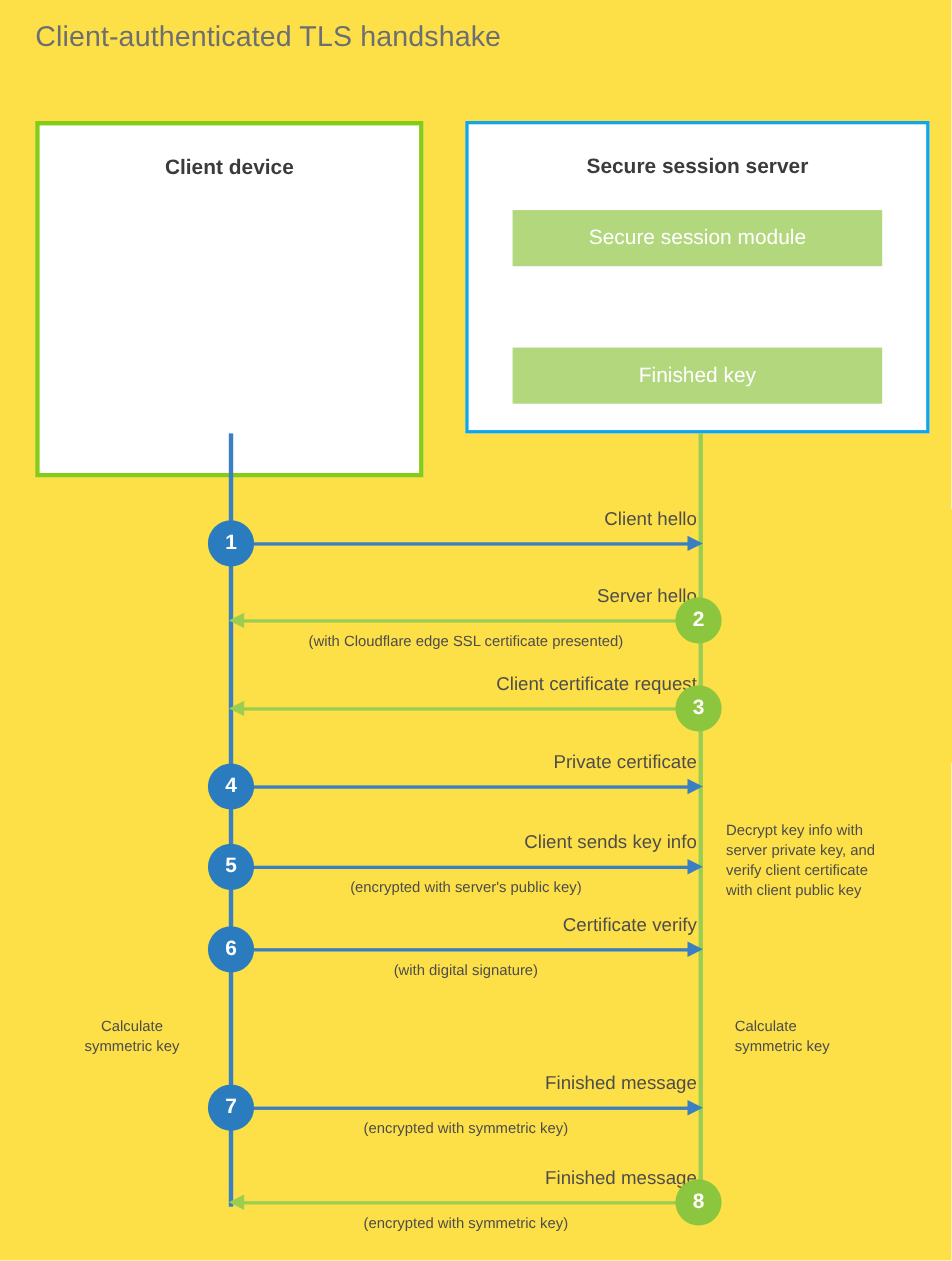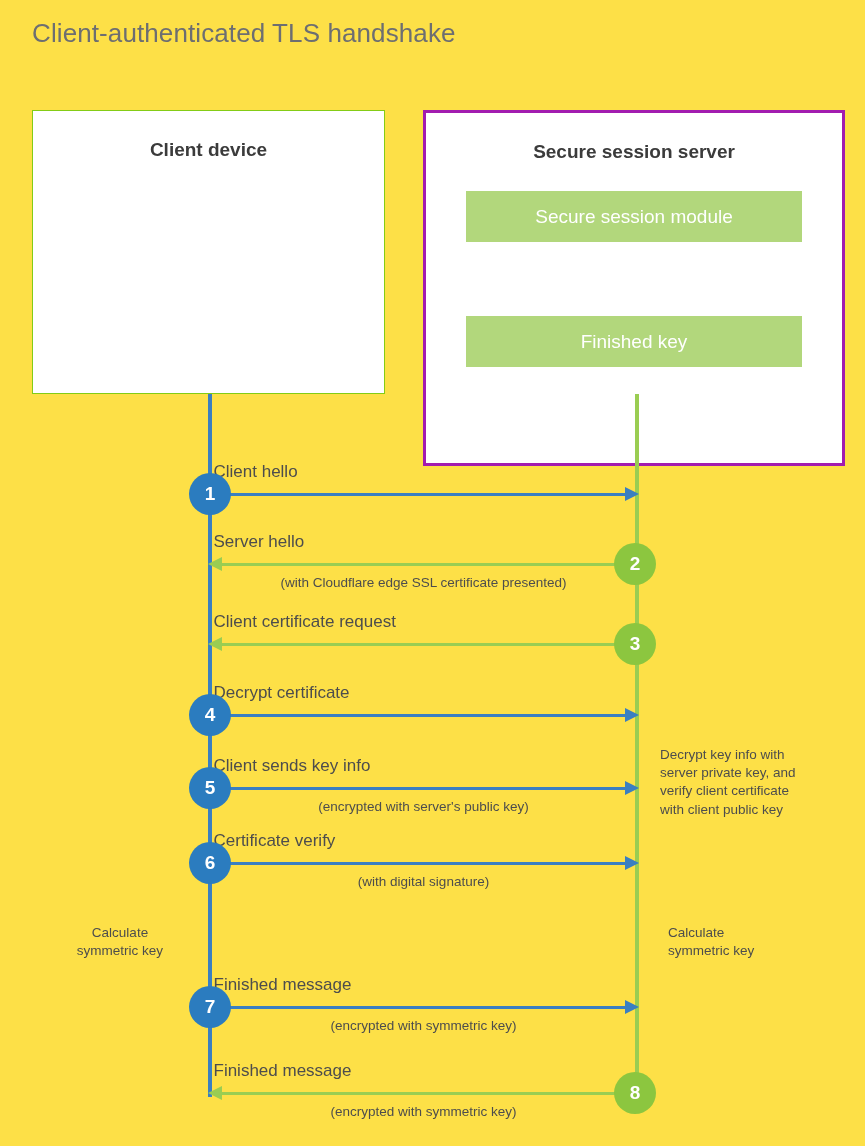--- a/index.html
+++ b/index.html
@@ -32,29 +32,29 @@
   
   .participant-box {
     position: absolute;
     box-sizing: border-box;
     background: #ffffff;
   }
   #client-box {
     left: 32px;
     top: 110px;
     width: 353px;
-    height: 284px;
-    border: 1px solid #84cc16;
+    height: 324px;
+    border: 4px solid #84cc16;
   }
   #server-box {
     left: 423px;
     top: 110px;
     width: 422px;
-    height: 356px;
-    border: 3px solid #a21caf;
+    height: 284px;
+    border: 3px solid #0ea5e9;
   }
   .participant-title {
     position: absolute;
     left: 0;
     right: 0;
     top: 28px;
     text-align: center;
     font-size: 19px;
     font-weight: bold;
     color: #3b3b3b;
@@ -135,21 +135,21 @@
     border-left: 14px solid #3a7fc1;
   }
   .arrowhead.left.green {
     border-right: 14px solid #9acd52;
   }
 
   .msg-label {
     position: absolute;
     top: -31px;
     width: 420px;
-    text-align: left;
+    text-align: right;
     font-size: 17px;
     color: #4d4d4d;
     white-space: nowrap;
   }
   .msg-sublabel {
     position: absolute;
     top: 12px;
     width: 420px;
     text-align: center;
     font-size: 13.5px;
@@ -241,21 +241,21 @@
       </div>
       <div class="message" style="top: 643px;">
         <div class="msg-line green" style="left: 220px; width: 417px;"></div>
         <div class="arrowhead left green" style="left: 208px;"></div>
         <div class="msg-label" style="left: 213.5px;">Client certificate request</div>
         <div class="step-circle green">3</div>
       </div>
       <div class="message" style="top: 714px;">
         <div class="msg-line blue" style="left: 210px; width: 417px;"></div>
         <div class="arrowhead right blue" style="left: 625px;"></div>
-        <div class="msg-label" style="left: 213.5px;">Decrypt certificate</div>
+        <div class="msg-label" style="left: 213.5px;">Private certificate</div>
         <div class="step-circle blue">4</div>
       </div>
       <div class="message" style="top: 787px;">
         <div class="msg-line blue" style="left: 210px; width: 417px;"></div>
         <div class="arrowhead right blue" style="left: 625px;"></div>
         <div class="msg-label" style="left: 213.5px;">Client sends key info</div>
         <div class="msg-sublabel" style="left: 213.5px;">(encrypted with server's public key)</div>
         <div class="step-circle blue">5</div>
       </div>
       <div class="message" style="top: 862px;">

